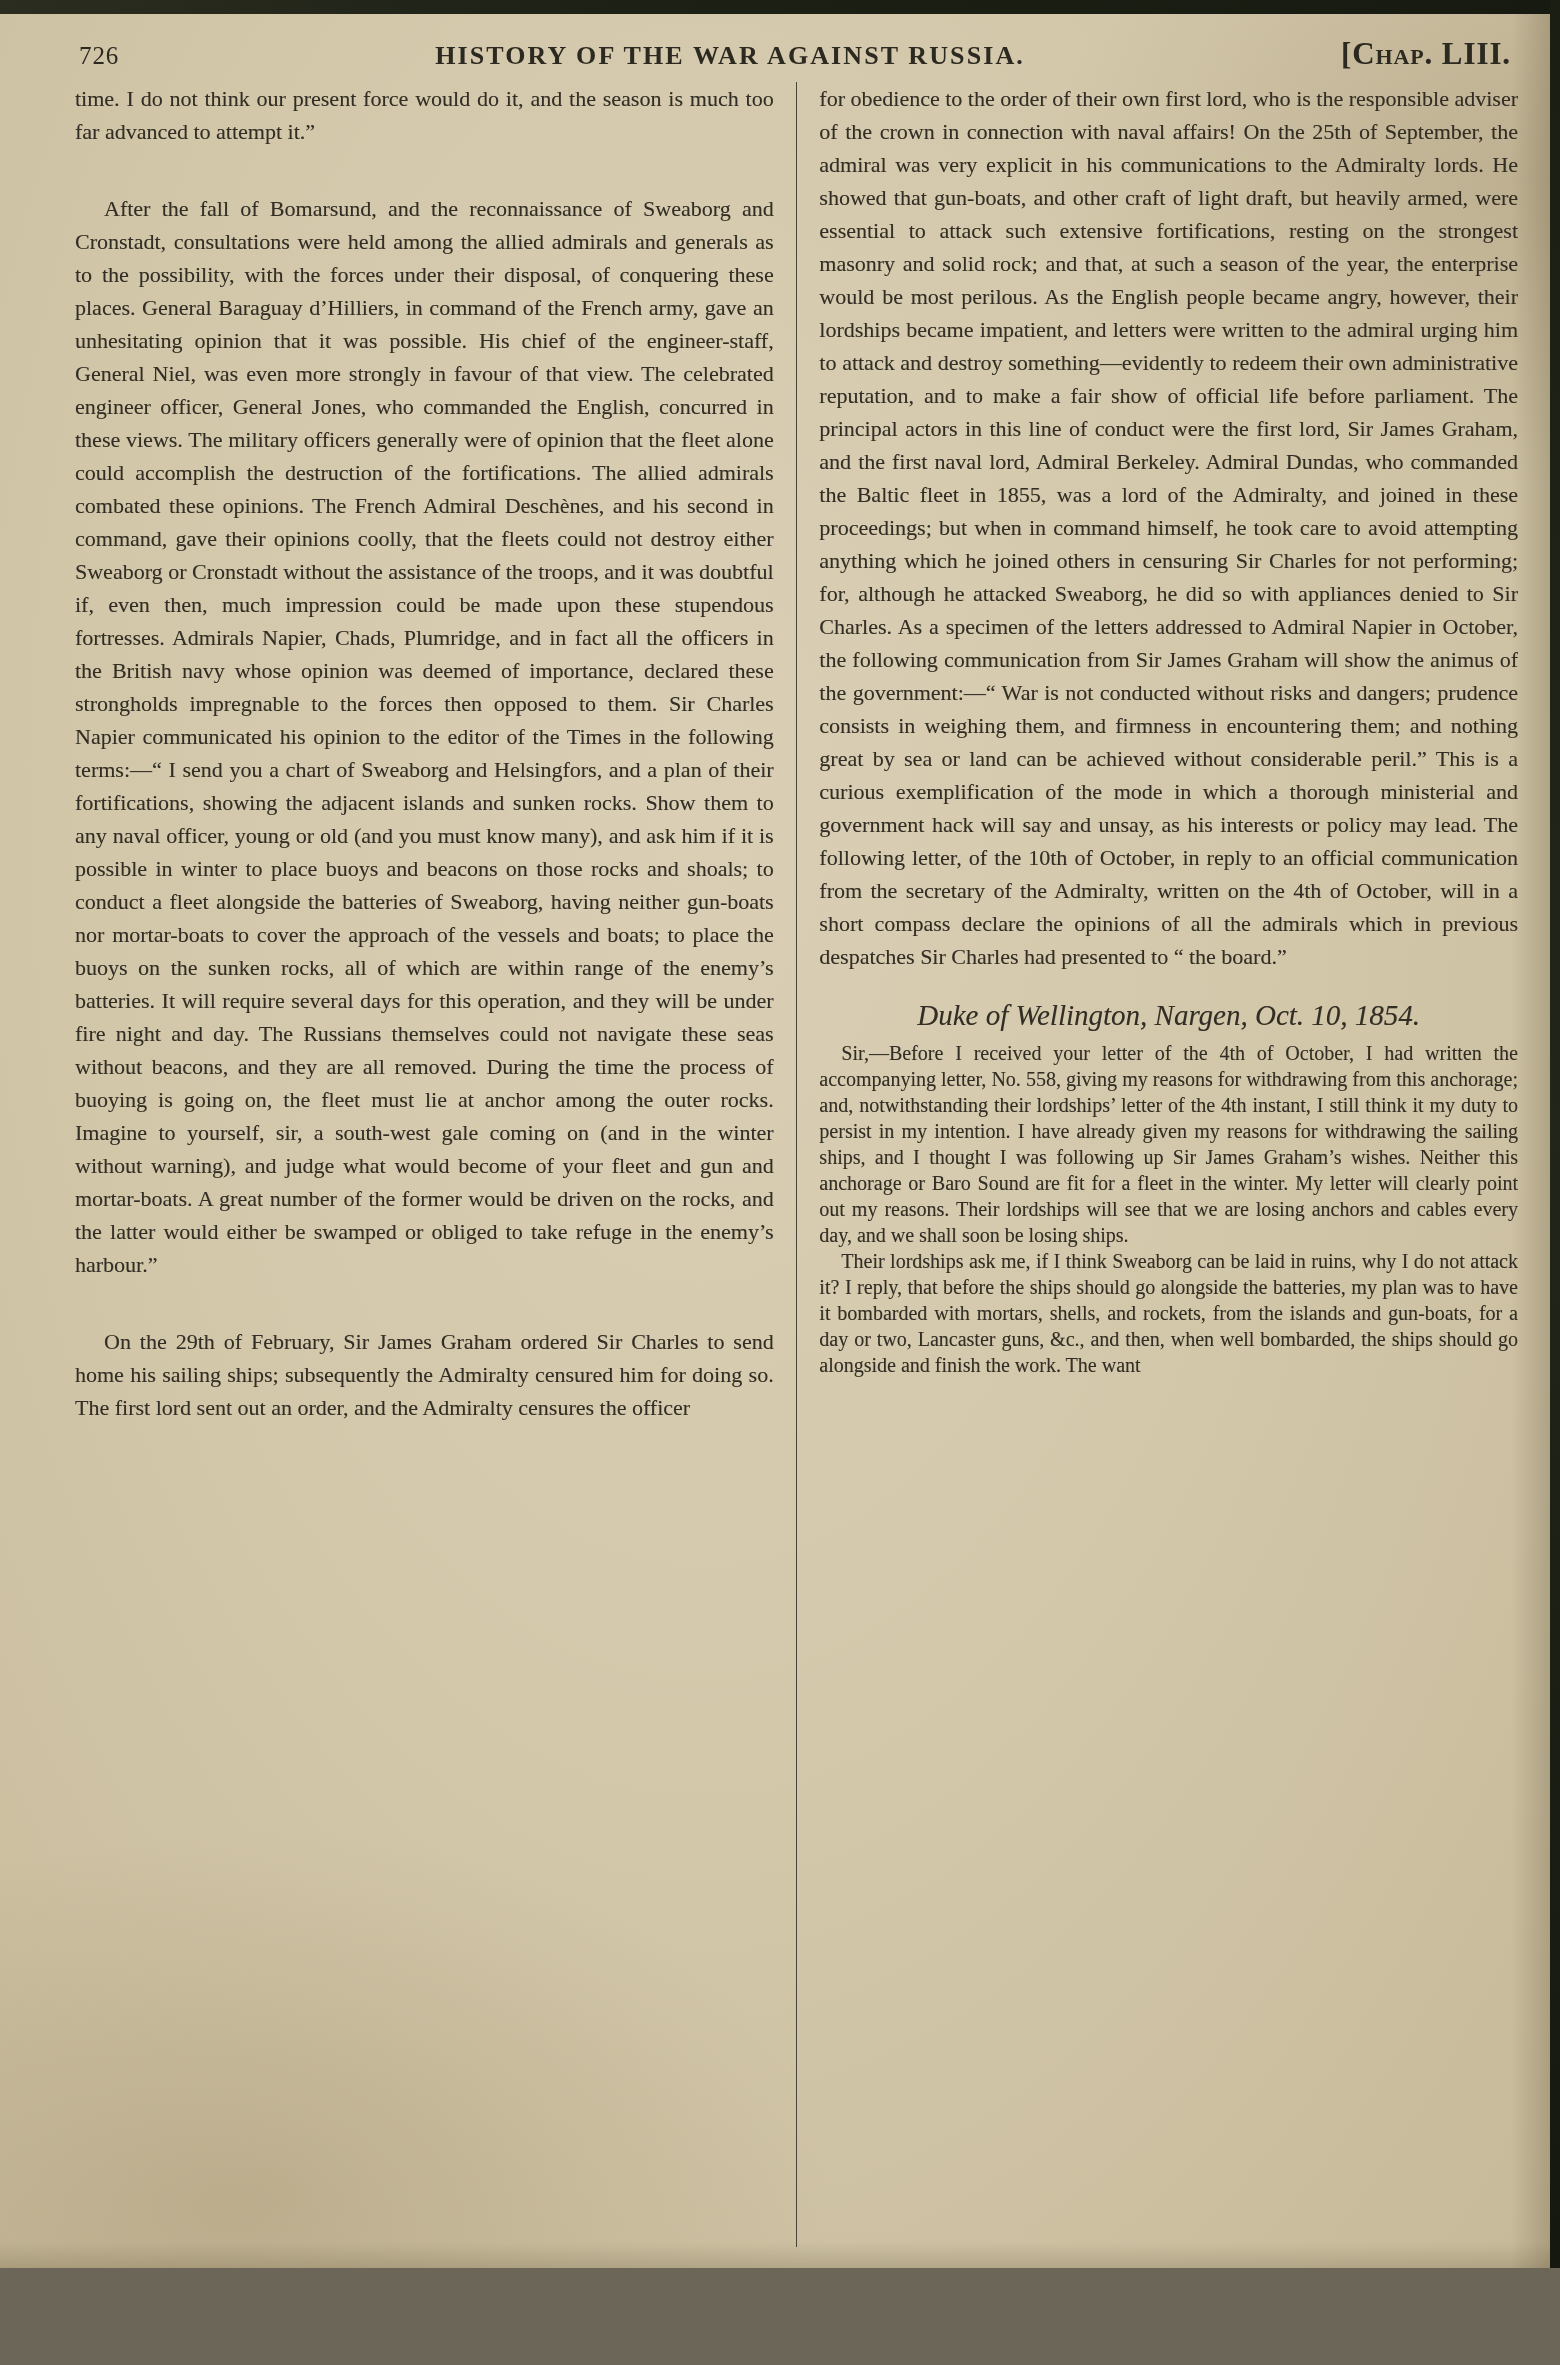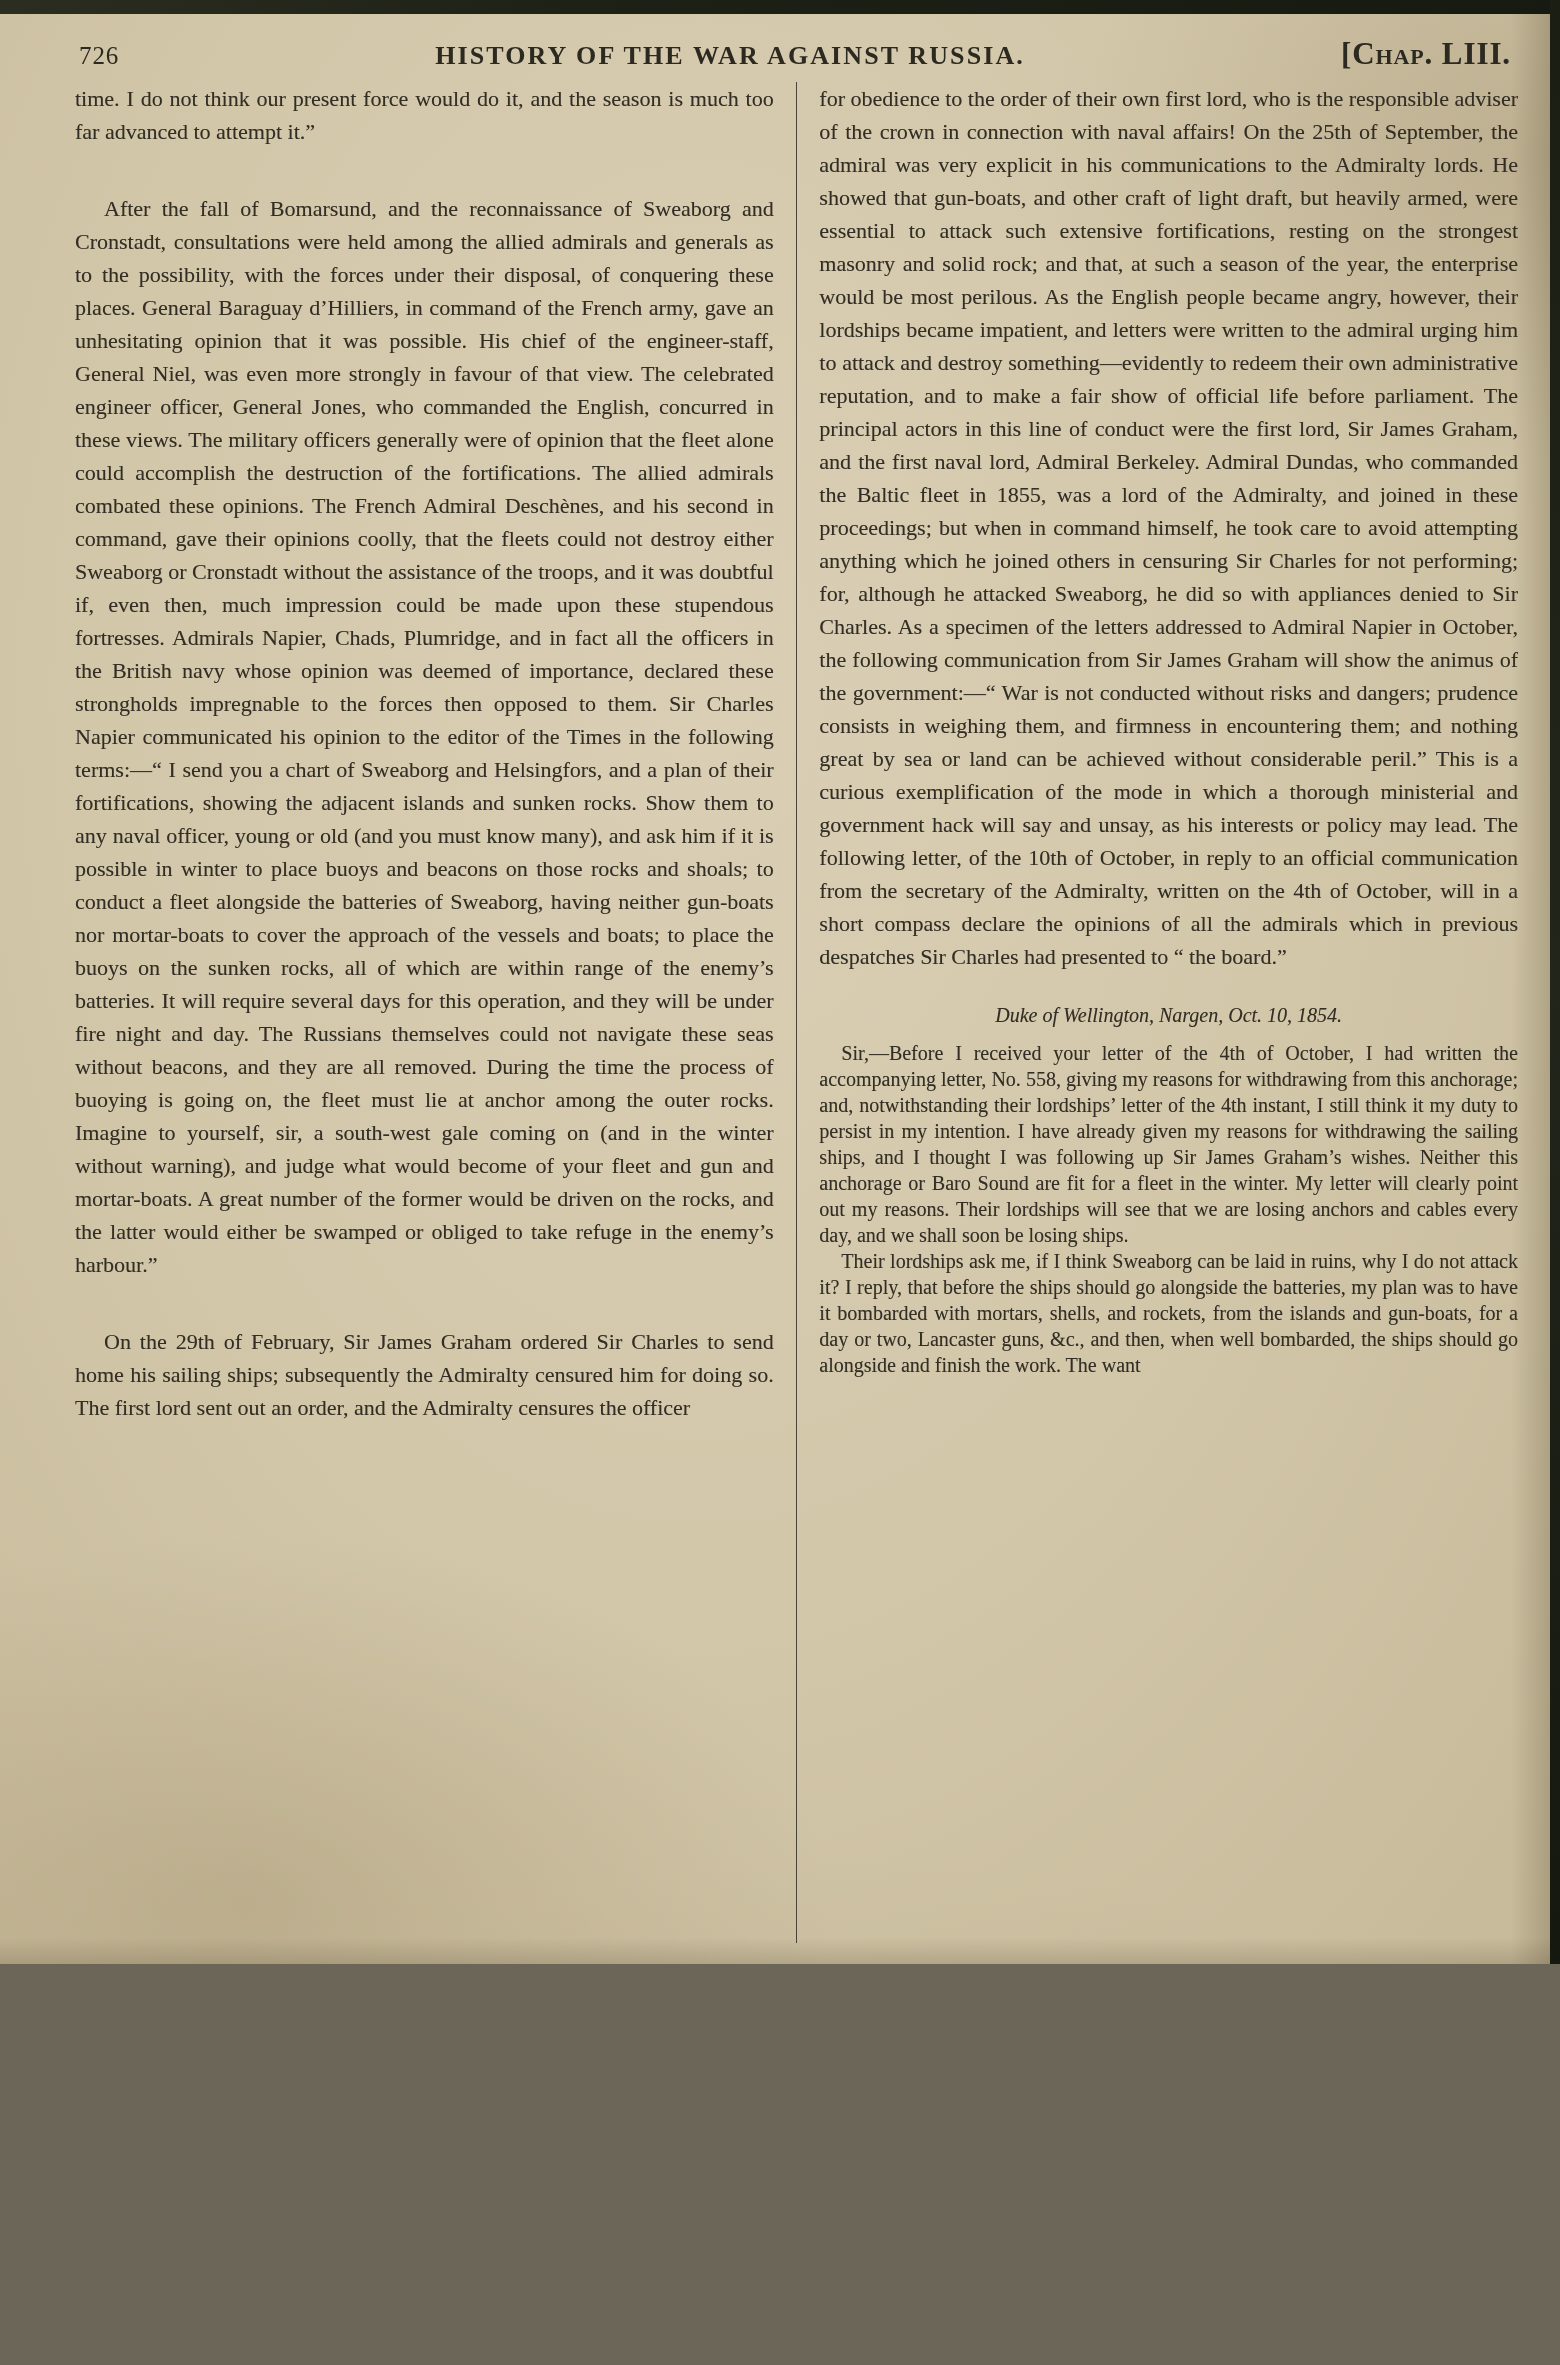--- a/index.html
+++ b/index.html
@@ -3,21 +3,21 @@
 <meta charset="utf-8">
 <style>
   html, body {
     margin: 0;
     padding: 0;
     background: #6b6658;
   }
   .page {
     position: relative;
     width: 1561px;
-    height: 1964px;
+    height: 2268px;
     overflow: hidden;
     font-family: "Liberation Serif", "DejaVu Serif", serif;
     color: #322e25;
     background:
       radial-gradient(941px 599px at 16% 97%, rgba(120,100,60,0.20), transparent 62%),
       radial-gradient(770px 513px at 96% 8%, rgba(110,90,55,0.16), transparent 60%),
       radial-gradient(1197px 770px at 55% 120%, rgba(125,105,65,0.14), transparent 65%),
       radial-gradient(ellipse at 45% 35%, #dacfb5 0%, #d3c7aa 50%, #c6b999 100%);
   }
   
@@ -93,21 +93,21 @@
     line-height: 33px;
     text-shadow: 0.3px 0.3px 0 rgba(60,50,30,0.30);
   }
   .body-para + .body-para { text-indent: 29px; margin-top: 44px; }
 
   .letter-section { margin-top: 29px; }
   .letter-heading {
     margin: 0 0 12px 0;
     text-align: center;
     font-style: italic;
-    font-size: 20px;
+    font-size: 29px;
     line-height: 26px;
     text-shadow: 0.3px 0.3px 0 rgba(60,50,30,0.30);
   }
   .letter-para {
     margin: 0;
     text-align: justify;
     font-size: 20px;
     line-height: 26px;
     text-indent: 22px;
     text-shadow: 0.3px 0.3px 0 rgba(60,50,30,0.30);

